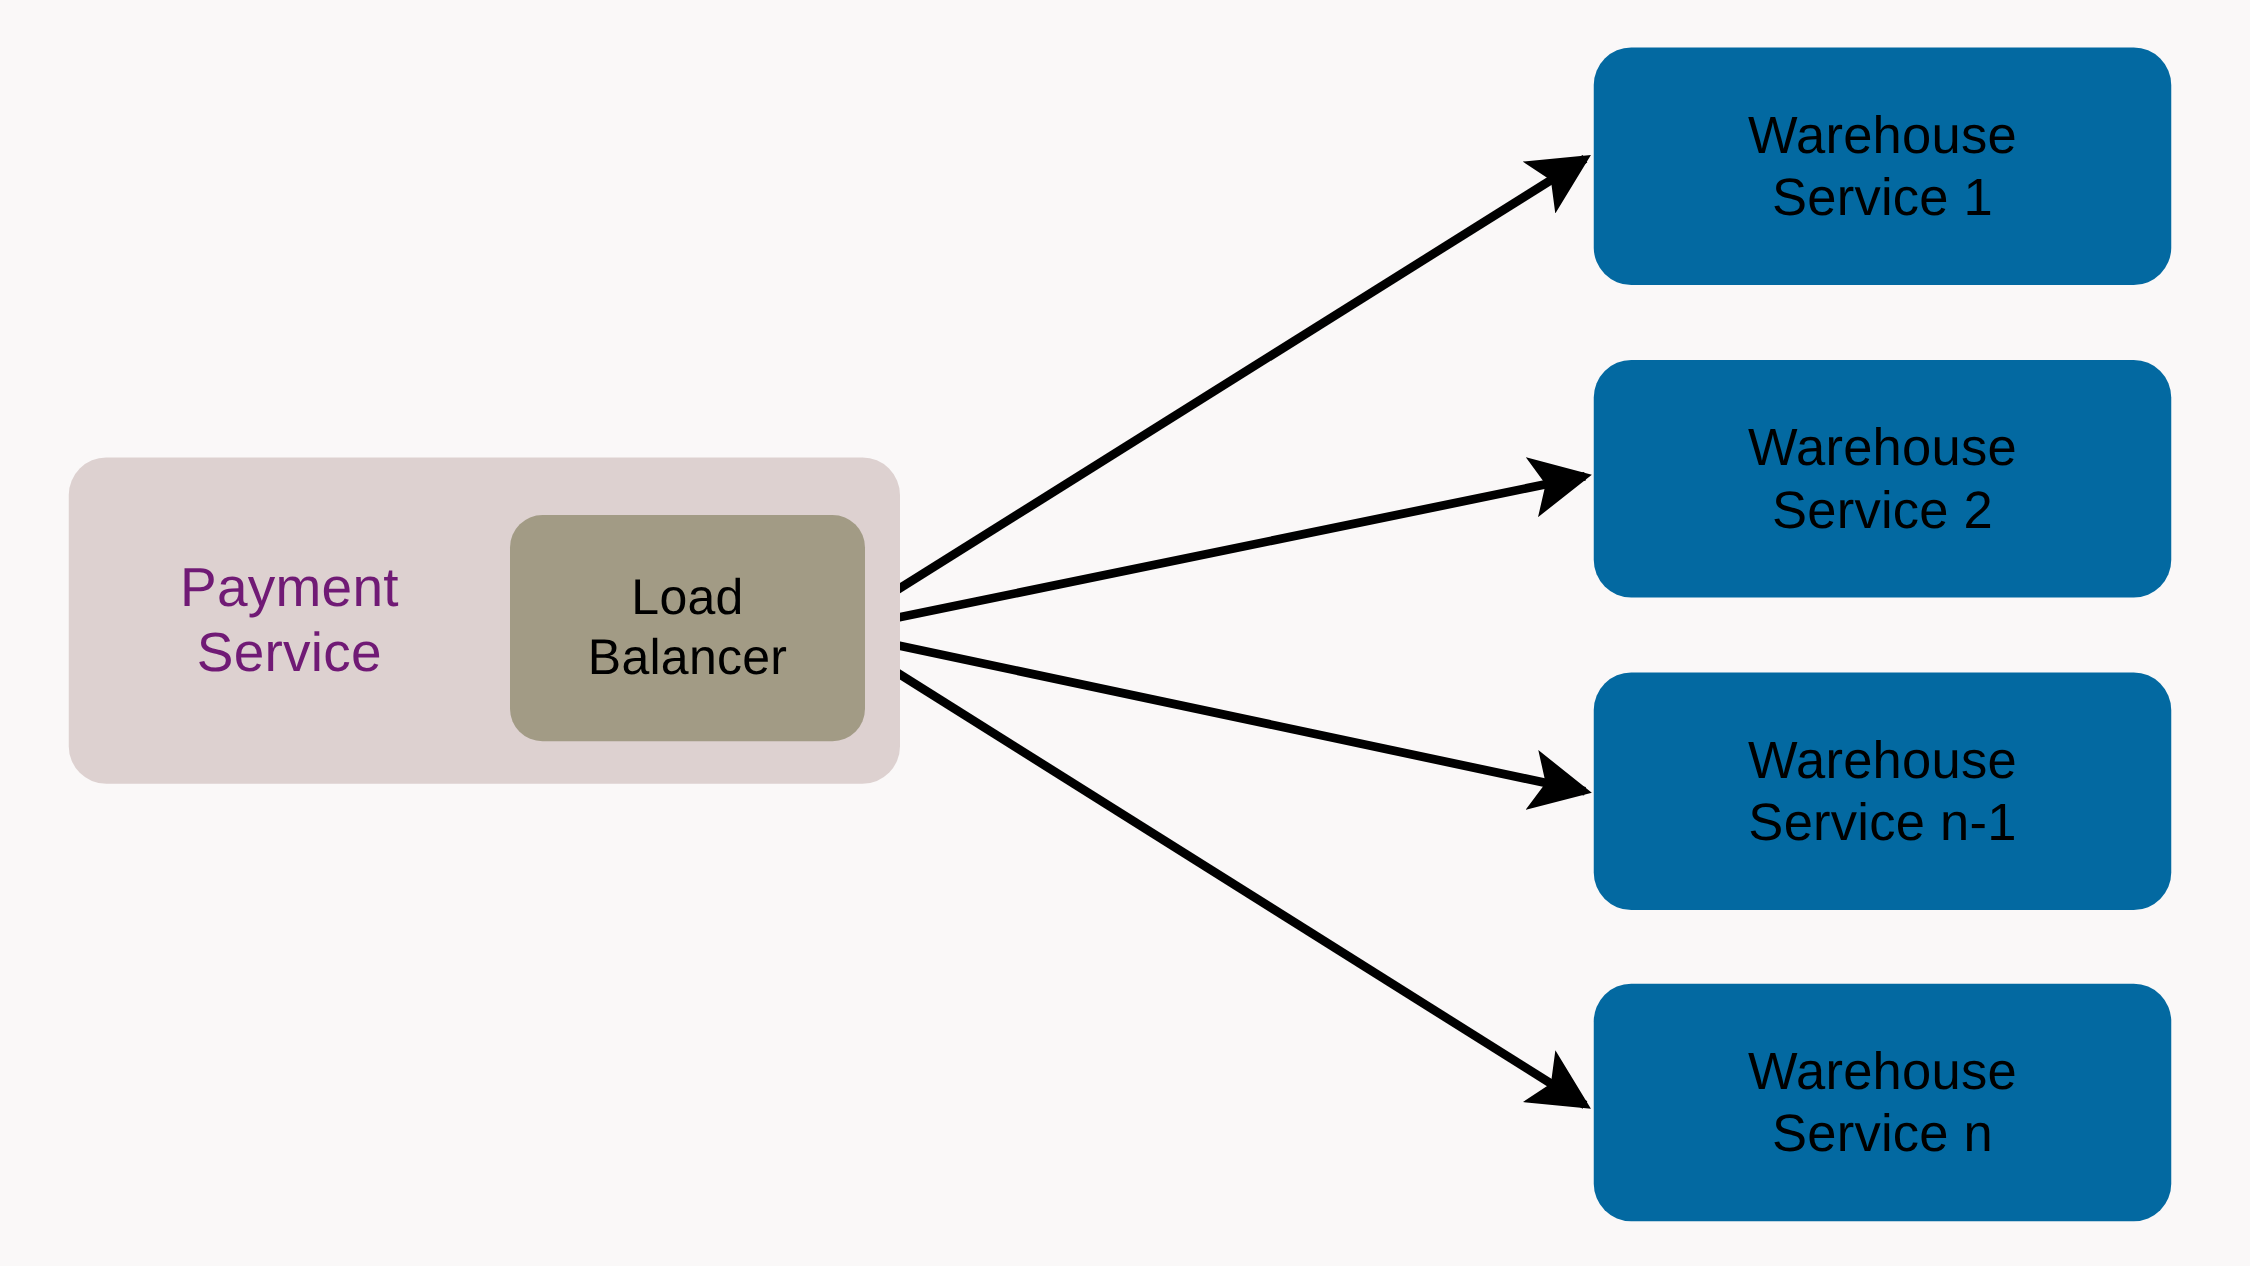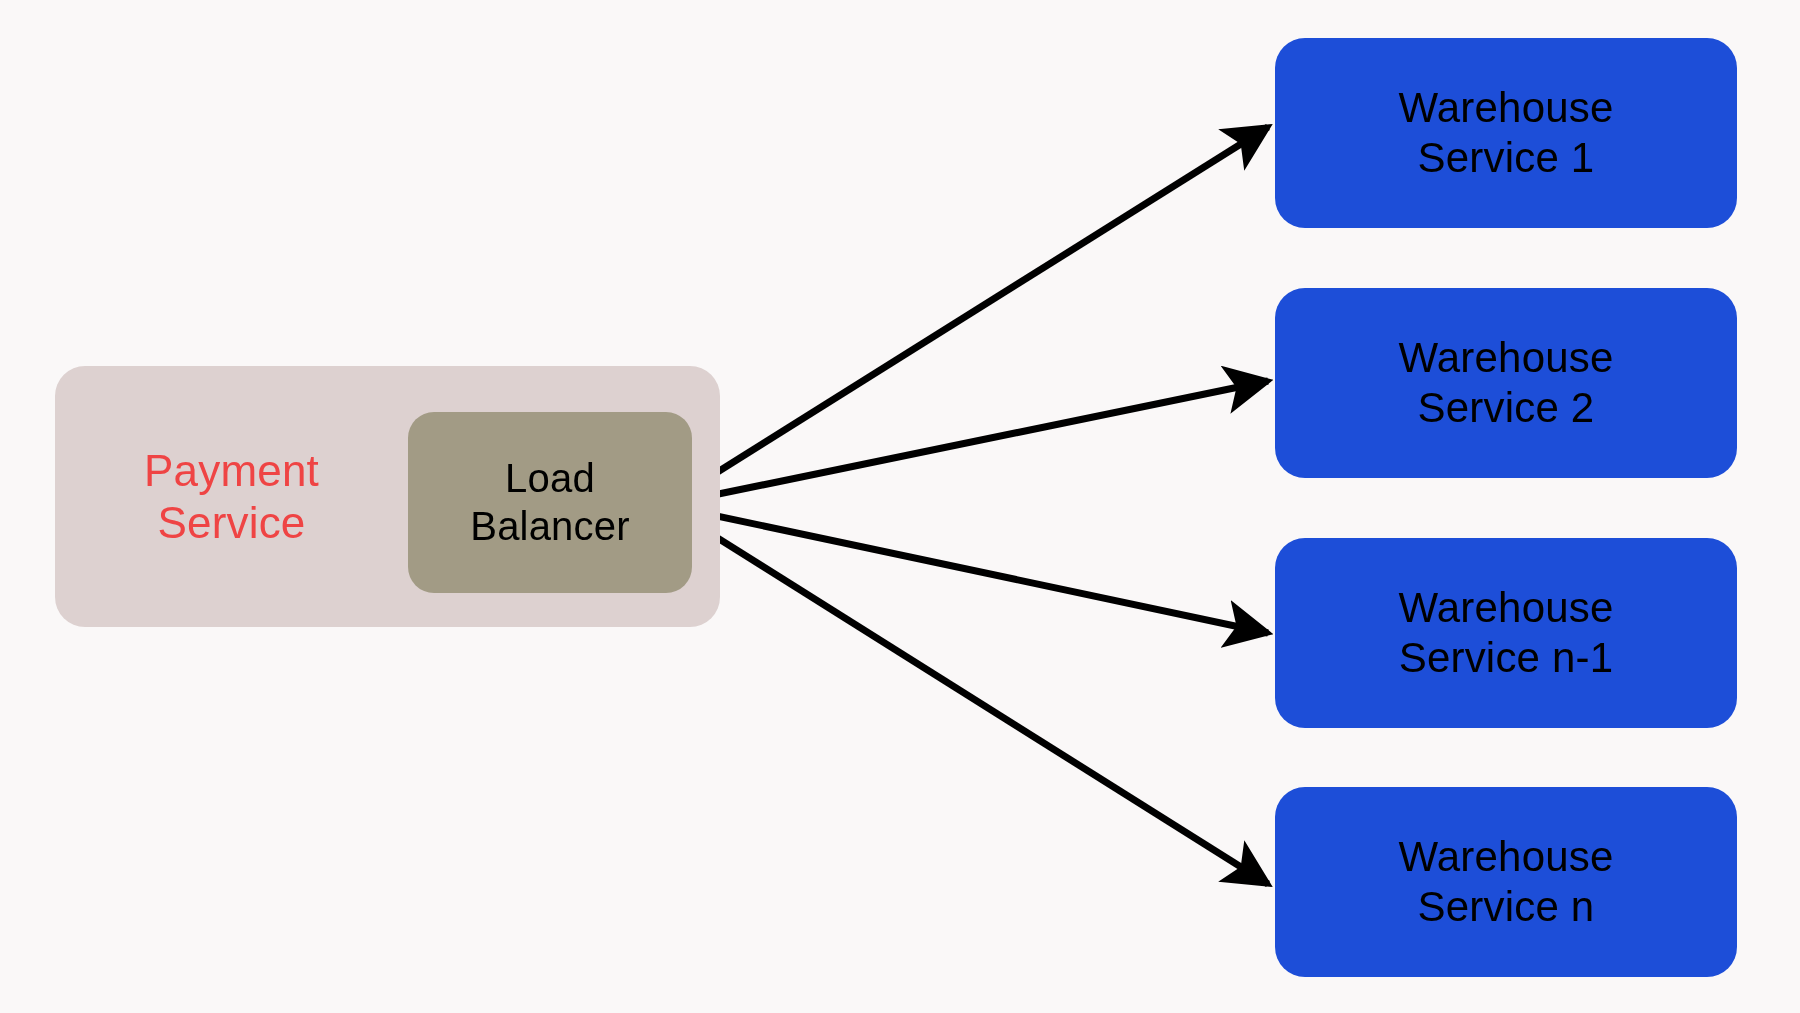--- a/index.html
+++ b/index.html
@@ -56,38 +56,38 @@
     left: 55px;
     top: 366px;
     width: 353px;
     height: 261px;
     display: flex;
     align-items: center;
     justify-content: center;
     text-align: center;
     font-size: 44px;
     line-height: 1.18;
-    color: #ef4444;
+    color: #701a75;
     white-space: pre-line;
     letter-spacing: 0.2px;
   }
   .node-loadbalancer {
     left: 408px;
     top: 412px;
     width: 284px;
     height: 181px;
     background: #a29b85;
     border-radius: 26px;
     font-size: 40px;
   }
   .node-warehouse {
     left: 1275px;
     width: 462px;
     height: 190px;
-    background: #1d4ed8;
+    background: #0369a1;
     border-radius: 30px;
     font-size: 42px;
   }
   .wh-1 { top: 38px; }
   .wh-2 { top: 288px; }
   .wh-3 { top: 538px; }
   .wh-4 { top: 787px; }
 </style>
 </head>
 <body>

